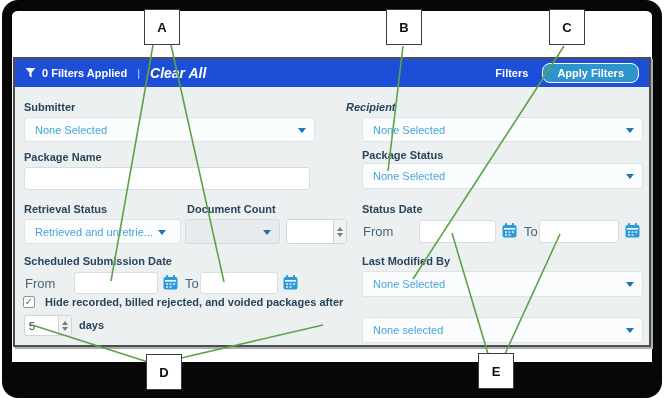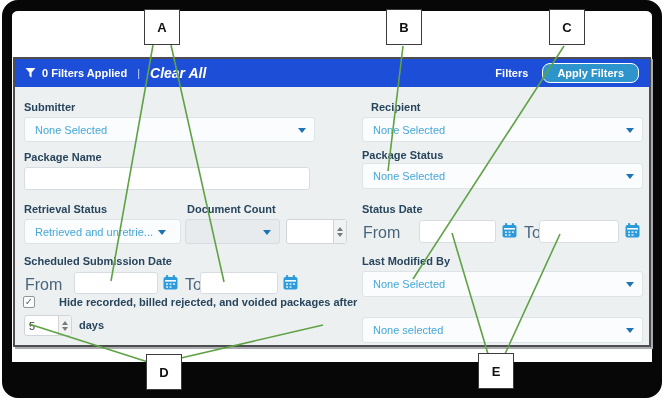--- a/index.html
+++ b/index.html
@@ -19,21 +19,21 @@
     display:flex;align-items:center;padding:0 10px;color:#fff;}
   .hdr .ftxt{font-size:11px;font-weight:bold;margin-left:6px;}
   .hdr .sep{margin:0 10px;color:rgba(255,255,255,.75);font-size:11px;}
   .hdr .clear{font-size:14px;font-weight:bold;color:#fff;cursor:pointer;font-style:italic;}
   .hdr .grow{flex:1;}
   .hdr .cancel{font-size:11px;font-weight:bold;margin-right:14px;cursor:pointer;}
   .applybtn{background:#2e94cc;border:1.5px solid #fff;border-radius:8px;color:#fff;
     font-size:11px;font-weight:bold;padding:3px 14px;cursor:pointer;}
 
   .lbl{position:absolute;font-size:11px;font-weight:bold;color:#27455c;white-space:nowrap;}
-  .ftlbl{position:absolute;font-size:16px;color:#48657b;white-space:nowrap;}
+  .ftlbl{position:absolute;font-size:13px;color:#48657b;white-space:nowrap;}
 
   .ddl{position:absolute;background:#fafcfd;border:1px solid #dde3e7;border-radius:3px;
     font-size:11px;color:#46a7d9;display:flex;align-items:center;padding:0 22px 0 10px;cursor:pointer;}
   .ddl.gray{background:#e7ebed;border-color:#d7dcdf;}
   .caret{position:absolute;right:8px;top:50%;margin-top:-2px;width:0;height:0;
     border-left:4px solid transparent;border-right:4px solid transparent;border-top:5px solid #1c74b4;}
   .caret.inline{position:static;margin:1px 0 0 5px;flex:none;}
 
   .inp{position:absolute;background:#fff;border:1px solid #d7dde1;border-radius:3px;
     font-size:11px;color:#333;padding:0 6px;outline:none;}
@@ -45,21 +45,21 @@
     align-items:center;justify-content:center;cursor:pointer;}
   .spin i{width:0;height:0;border-left:3px solid transparent;border-right:3px solid transparent;display:block;}
   .spin .u{border-bottom:4px solid #7a7a7a;margin-bottom:2px;}
   .spin .d{border-top:4px solid #7a7a7a;}
 
   .cal{position:absolute;width:15px;height:15px;cursor:pointer;}
 
   .chkrow{position:absolute;display:flex;align-items:center;cursor:pointer;}
   .chkbox{width:12px;height:12px;border:1px solid #8f9699;background:#fdfdfd;border-radius:2px;
     display:flex;align-items:center;justify-content:center;font-size:10px;line-height:10px;color:#5f6a6f;}
-  .chkrow .txt{font-size:11px;font-weight:bold;color:#27455c;margin-left:24px;white-space:nowrap;}
+  .chkrow .txt{font-size:11px;font-weight:bold;color:#27455c;margin-left:10px;white-space:nowrap;}
 
   
   #lines{position:absolute;left:0;top:0;width:664px;height:401px;pointer-events:none;z-index:40;}
   .callout{position:absolute;width:36px;height:36px;background:#fff;border:1.5px solid #3c3c3c;
     display:flex;align-items:center;justify-content:center;font-size:13px;font-weight:600;color:#111;z-index:50;}
 </style>
 </head>
 <body>
 
 <div id="canvas">
@@ -144,21 +144,21 @@
     </div>
     <div class="numwrap" style="left:9px;top:256px;width:48px;height:21px;">
       <input value="5" style="">
       <span class="spin">
           <i class="u"></i>
           <i class="d"></i>
         </span>
     </div>
     <span class="lbl" style="left:64px;top:260px;">days</span>
 
-    <span class="lbl" style="left:356px;top:42px;">Recipient</span>
+    <span class="lbl" style="left:331px;top:42px;font-style:italic;">Recipient</span>
     <div class="ddl" style="left:347px;top:58px;width:281px;height:25px;">
       <span>None Selected</span>
       <i class="caret"></i>
     </div>
 
     <span class="lbl" style="left:347px;top:90px;">Package Status</span>
     <div class="ddl" style="left:347px;top:104px;width:281px;height:26px;">
       <span>None Selected</span>
       <i class="caret"></i>
     </div>

